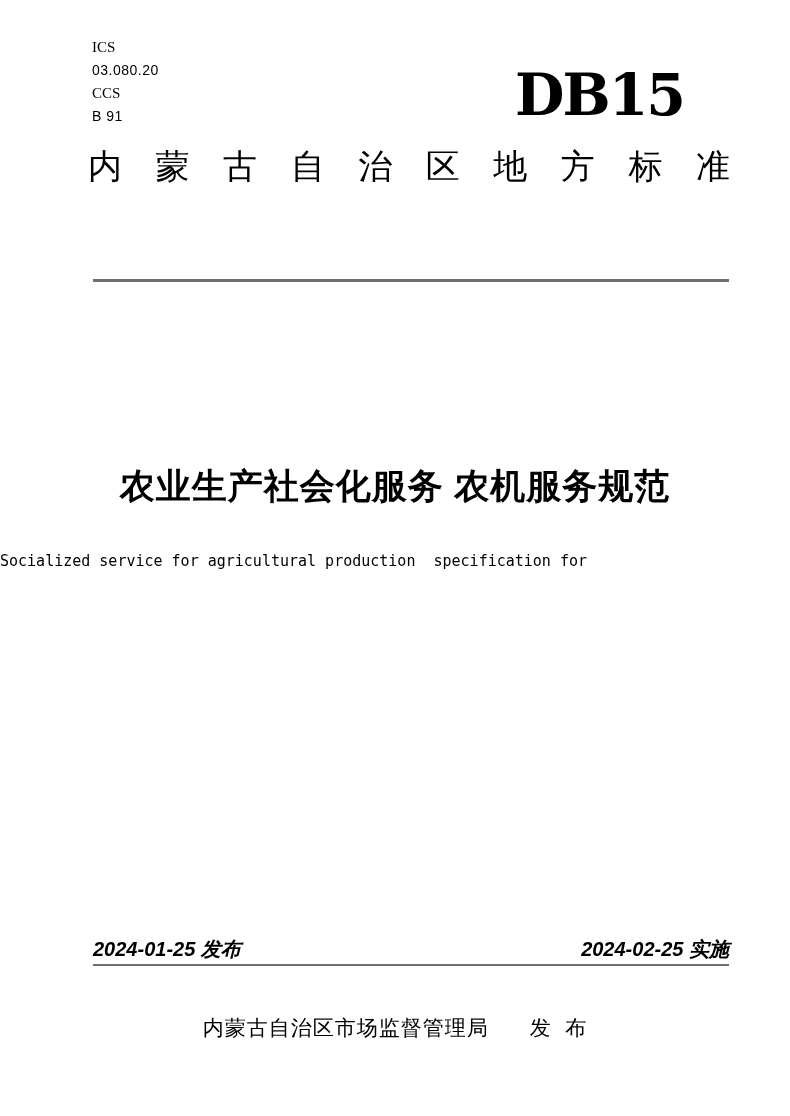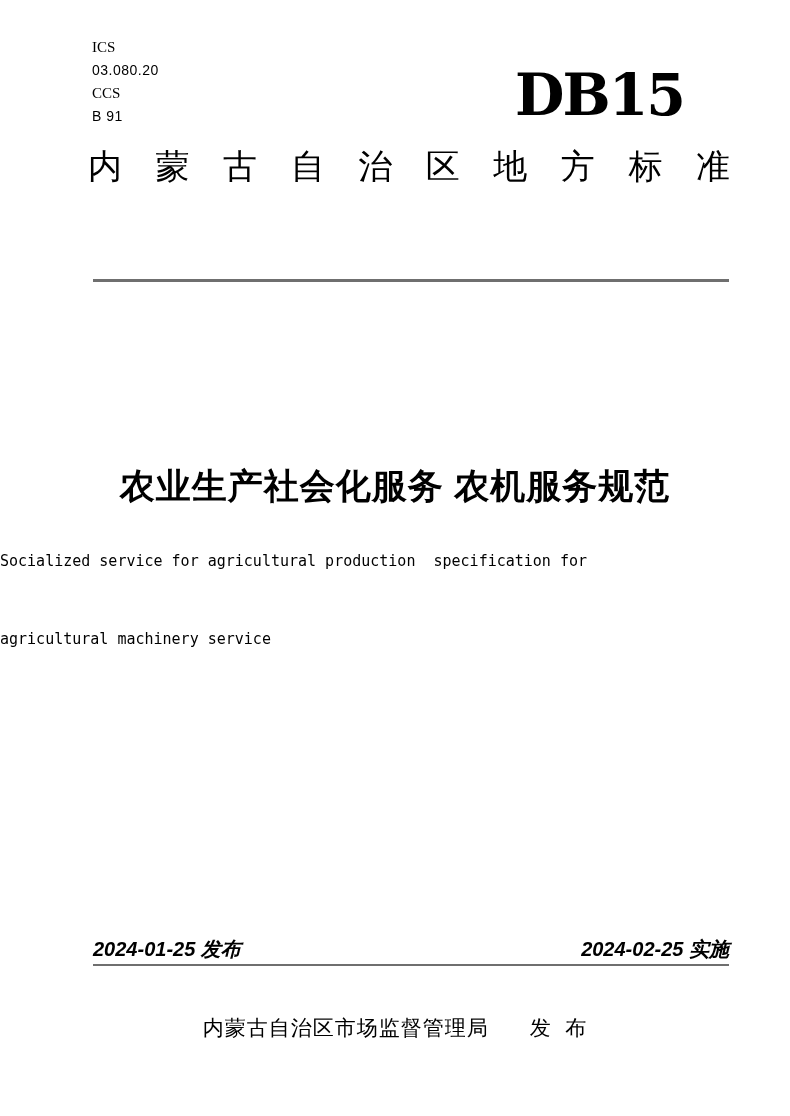--- a/index.html
+++ b/index.html
@@ -173,21 +173,20 @@
       <span>准</span>
     </div>
 
 
   <div class="rule-top"></div>
 
   <div class="title-cn">农业生产社会化服务 农机服务规范</div>
 
   <div class="title-en">
     <div>Socialized service for agricultural production  specification for</div>
-    <div>agricultural machinery service</div>
   </div>
 
   <div class="dates-row">
     <span>2024-01-25 发布</span>
     <span>2024-02-25 实施</span>
   </div>
 
   <div class="rule-bottom"></div>
 
   <div class="publisher">内蒙古自治区市场监督管理局      发  布</div>

